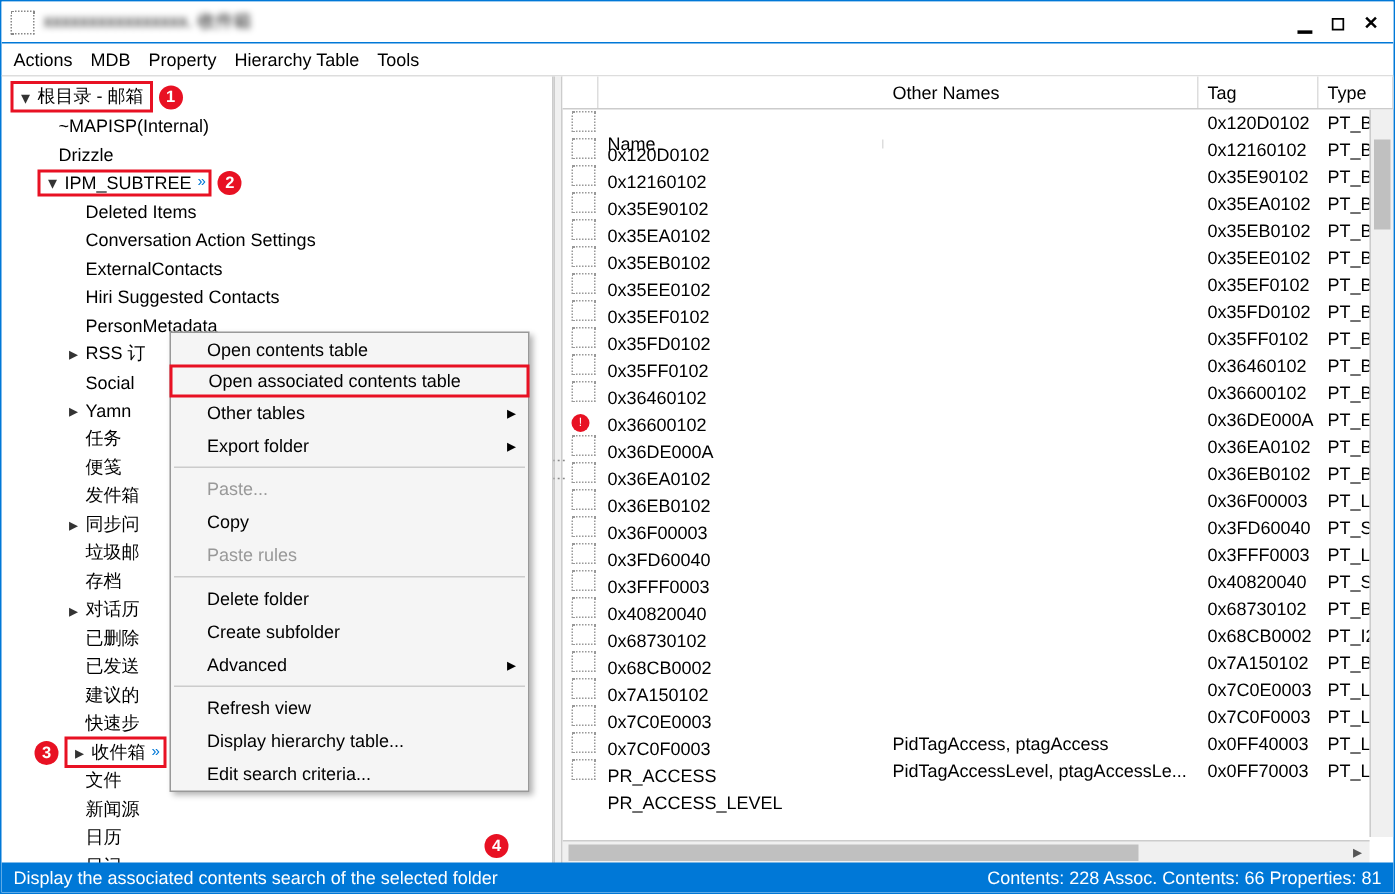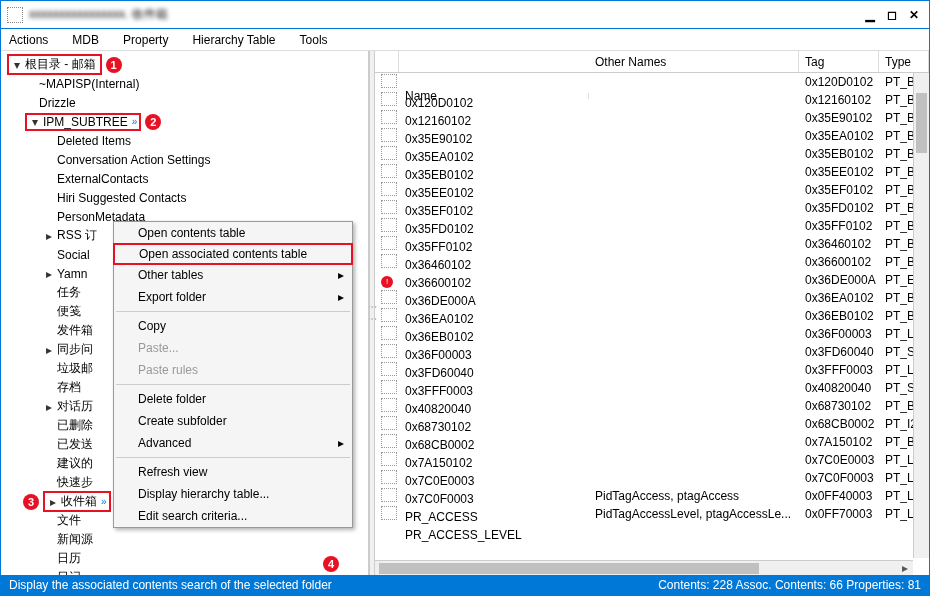--- a/index.html
+++ b/index.html
@@ -3,21 +3,21 @@
 <meta charset="utf-8">
 <style>
 *{margin:0;padding:0;box-sizing:border-box;font-family:"Segoe UI",Tahoma,sans-serif;font-size:12px;}
 body{background:#fff;width:930px;height:596px;overflow:hidden;border:1px solid #0078d7;position:relative;}
 .titlebar{height:28px;background:#fff;border-bottom:1px solid #0078d7;display:flex;align-items:center;padding:0 6px;}
 .titlebar .appicon{width:16px;height:16px;border:1px dotted #888;margin-right:6px;}
 .titlebar .title{flex:1;filter:blur(2px);color:#000;}
 .titlebar .title .suffix{filter:none;}
 .winbtns{display:flex;gap:4px;font-weight:bold;}
 .winbtns span{width:18px;text-align:center;cursor:default;}
-.menubar{height:22px;display:flex;align-items:center;padding:0 8px;gap:24px;border-bottom:1px solid #ddd;}
+.menubar{height:22px;display:flex;align-items:center;padding:0 8px;gap:12px;border-bottom:1px solid #ddd;}
 .menubar span{cursor:default;}
 .content{display:flex;height:525px;}
 .tree{width:385px;border-right:1px solid #ccc;padding:4px 0;overflow:hidden;position:relative;}
 .tree .row{display:flex;align-items:center;height:19px;padding-left:6px;white-space:nowrap;}
 .tree .row .exp{width:12px;display:inline-block;text-align:center;color:#333;}
 .tree .row .pad{display:inline-block;}
 .tree .row .lbl{padding:0 2px;}
 .tree .row .pin{color:#0078d7;font-size:10px;margin-left:2px;}
 .redbox{border:2px solid #e81123;display:inline-flex;align-items:center;padding:0 2px;}
 .callout{display:inline-flex;align-items:center;justify-content:center;width:16px;height:16px;border-radius:50%;background:#e81123;color:#fff;font-weight:bold;font-size:11px;margin-left:4px;}
@@ -426,22 +426,22 @@
       </div>
   </div>
 </div>
 
 <div class="ctxmenu" id="ctxmenu">
     <div class="mi">Open contents table</div>
     <div class="mi boxed">Open associated contents table</div>
     <div class="mi">Other tables<span class="arrow">▸</span></div>
     <div class="mi">Export folder<span class="arrow">▸</span></div>
     <div class="sep"></div>
+    <div class="mi disabled">Paste...</div>
     <div class="mi">Copy</div>
-    <div class="mi disabled">Paste...</div>
     <div class="mi disabled">Paste rules</div>
     <div class="sep"></div>
     <div class="mi">Delete folder</div>
     <div class="mi">Create subfolder</div>
     <div class="mi">Advanced<span class="arrow">▸</span></div>
     <div class="sep"></div>
     <div class="mi">Refresh view</div>
     <div class="mi">Display hierarchy table...</div>
     <div class="mi">Edit search criteria...</div>
   </div>

